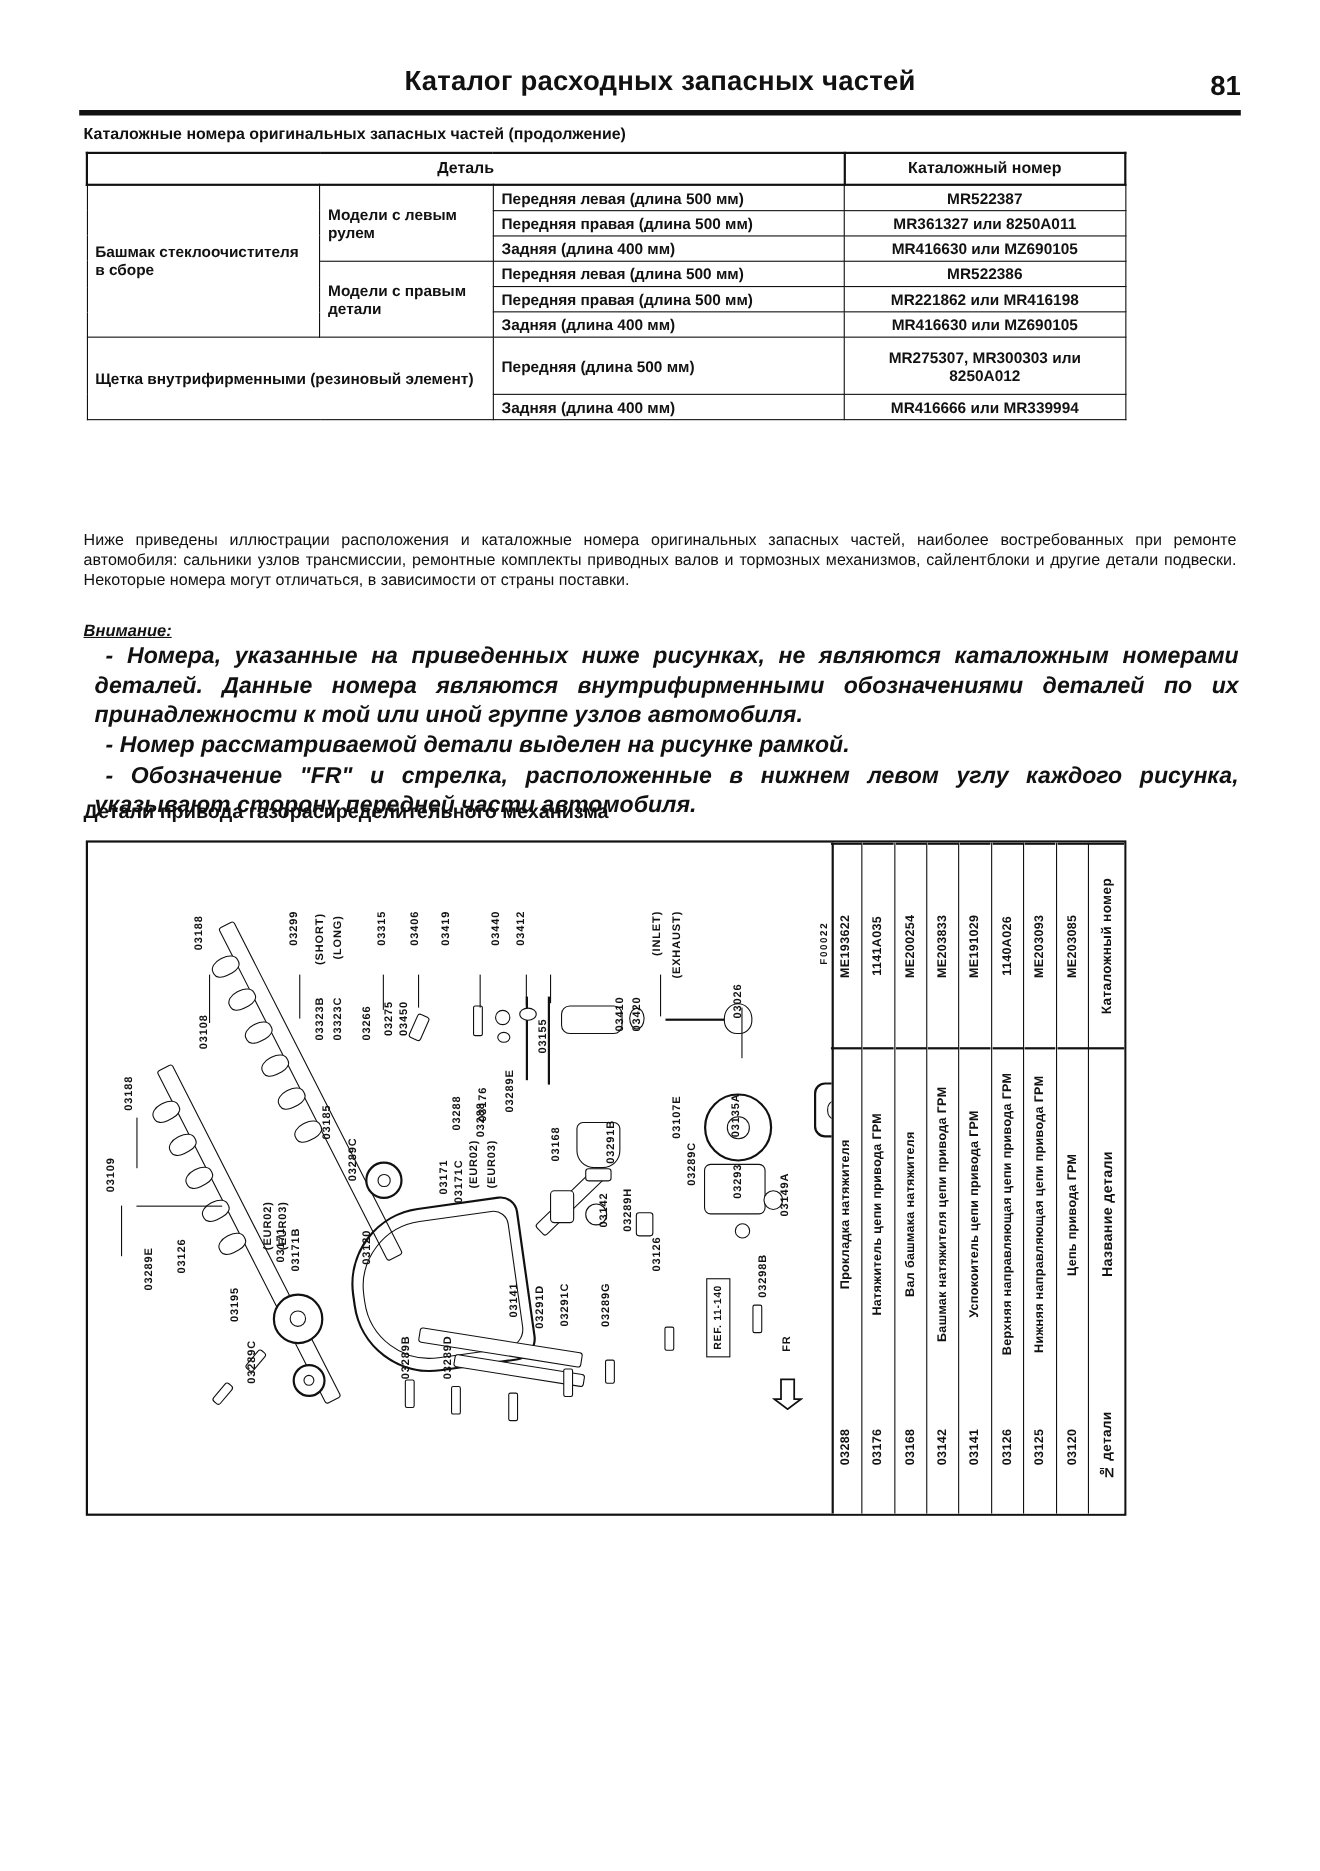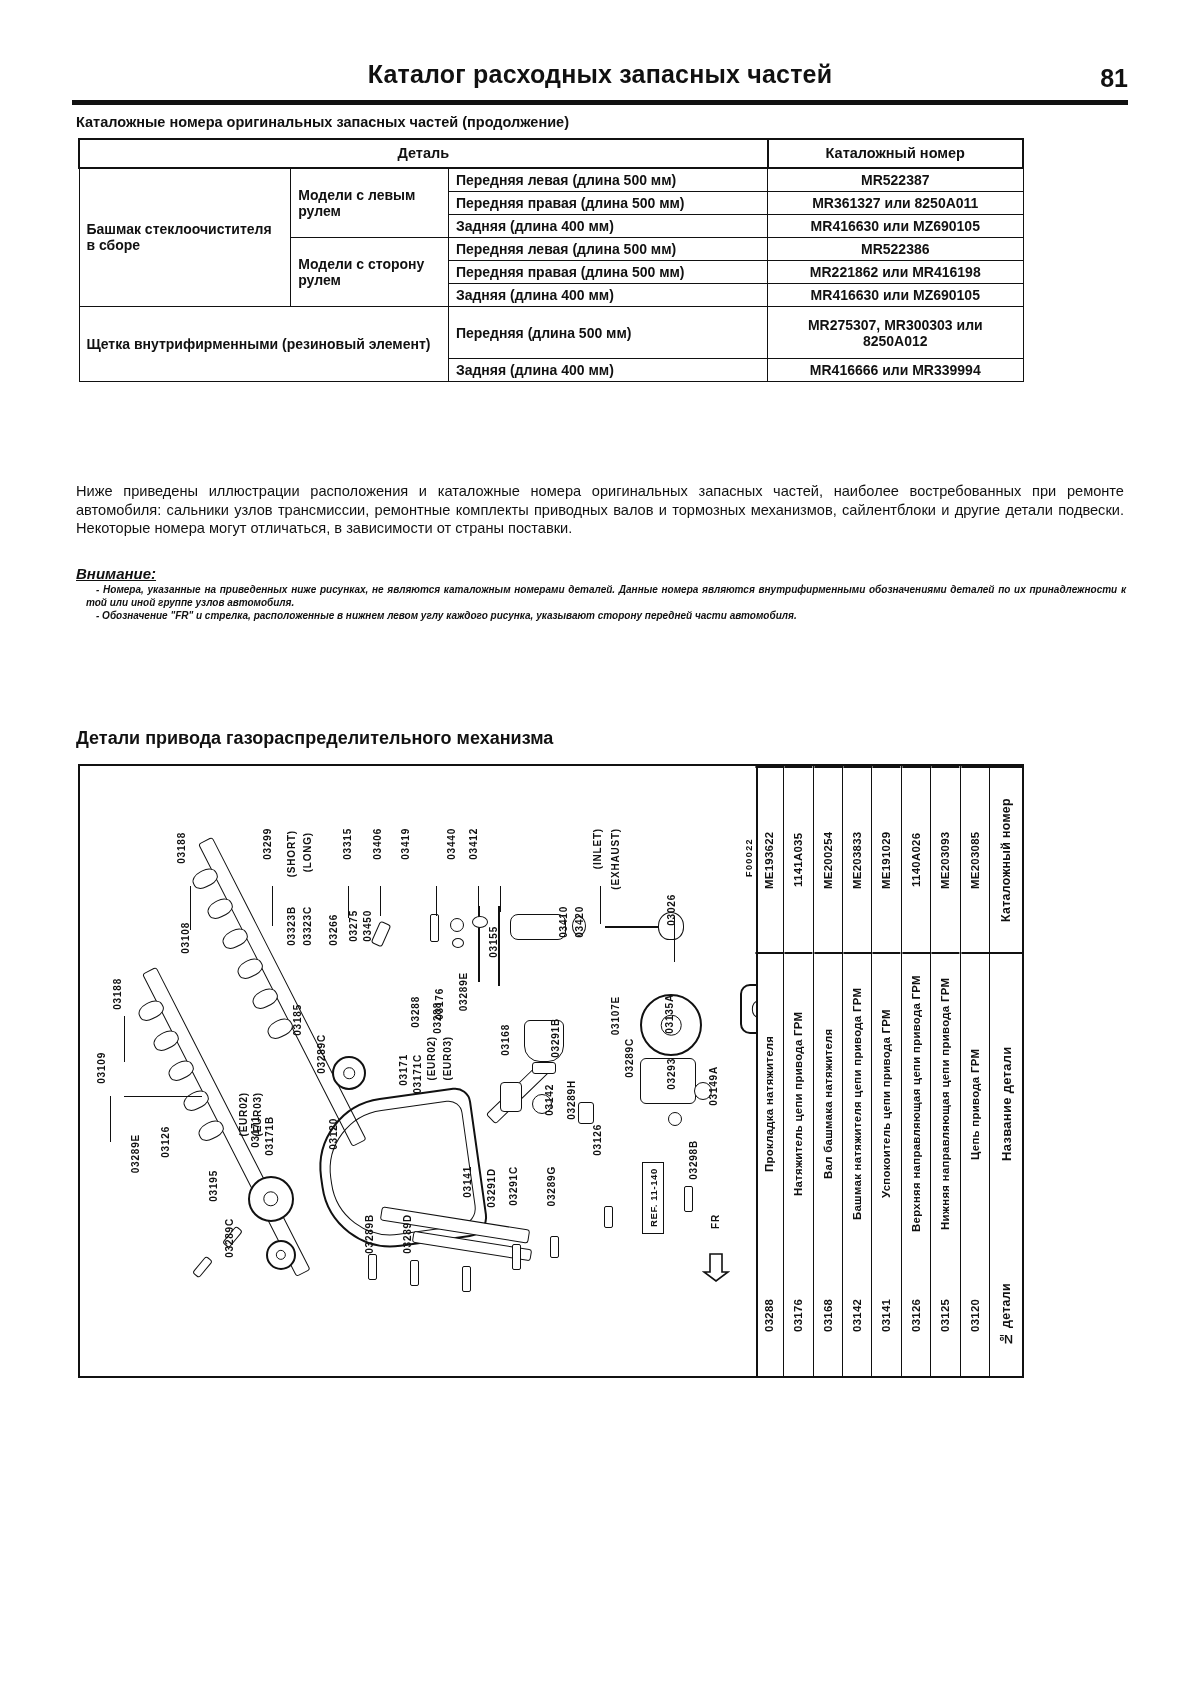--- a/index.html
+++ b/index.html
@@ -51,21 +51,21 @@
     position:absolute; left:76px; top:466px; width:1048px;
     font-size:14.6px; line-height:1.28; text-align:justify;
   }
   .warn-label {
     position:absolute; left:76px; top:549px;
     font-size:15px; font-weight:bold; font-style:italic;
     text-decoration:underline;
   }
   .warn-list {
     position:absolute; left:86px; top:568px; width:1040px;
-    font-size:10px; font-style:italic; font-weight:bold; line-height:1.27;
+    font-size:21px; font-style:italic; font-weight:bold; line-height:1.27;
   }
   .warn-list .li { margin-bottom:1px; text-align:justify; text-indent:10px; }
 
   
   .dia-h {
     position:absolute; left:76px; top:712px;
     font-size:18px; font-weight:bold;
   }
   .dia-box {
     position:absolute; left:78px; top:748px;
@@ -162,21 +162,21 @@
       <tr>
         <td class="c3">Передняя правая (длина 500 мм)</td>
         <td class="c4">MR361327 или 8250A011</td>
       </tr>
       <tr>
         <td class="c3">Задняя (длина 400 мм)</td>
         <td class="c4">MR416630 или MZ690105</td>
       </tr>
 
       <tr>
-        <td class="c2" rowspan="3">Модели с сторону рулем</td>
+        <td class="c2" rowspan="3">Модели с правым детали</td>
         <td class="c3">Передняя левая (длина 500 мм)</td>
         <td class="c4">MR522386</td>
       </tr>
       <tr>
         <td class="c3">Передняя правая (длина 500 мм)</td>
         <td class="c4">MR221862 или MR416198</td>
       </tr>
       <tr>
         <td class="c3">Задняя (длина 400 мм)</td>
         <td class="c4">MR416630 или MZ690105</td>
@@ -192,20 +192,21 @@
         <td class="c4">MR416666 или MR339994</td>
       </tr>
     </tbody>
   </table>
 
   <div class="body-p">Ниже приведены иллюстрации расположения и каталожные номера оригинальных запасных частей, наиболее востребованных при ремонте автомобиля: сальники узлов трансмиссии, ремонтные комплекты приводных валов и тормозных механизмов, сайлентблоки и другие детали подвески. Некоторые номера могут отличаться, в зависимости от страны поставки.</div>
 
   <div class="warn-label">Внимание:</div>
   <div class="warn-list">
     <div class="li">- Номера, указанные на приведенных ниже рисунках, не являются каталожным номерами деталей. Данные номера являются внутрифирменными обозначениями деталей по их принадлежности к той или иной группе узлов автомобиля.</div>
+    <div class="li">- Номер рассматриваемой детали выделен на рисунке рамкой.</div>
     <div class="li">- Обозначение "FR" и стрелка, расположенные в нижнем левом углу каждого рисунка, указывают сторону передней части автомобиля.</div>
   </div>
 
   <div class="dia-h">Детали привода газораспределительного механизма</div>
 
   <div class="dia-box">
 
     <div class="dia-art">
 
       <div class="cam" style="left:118px; top:78px; width:16px; height:340px; transform:rotate(-27deg); transform-origin:top left;"></div>

